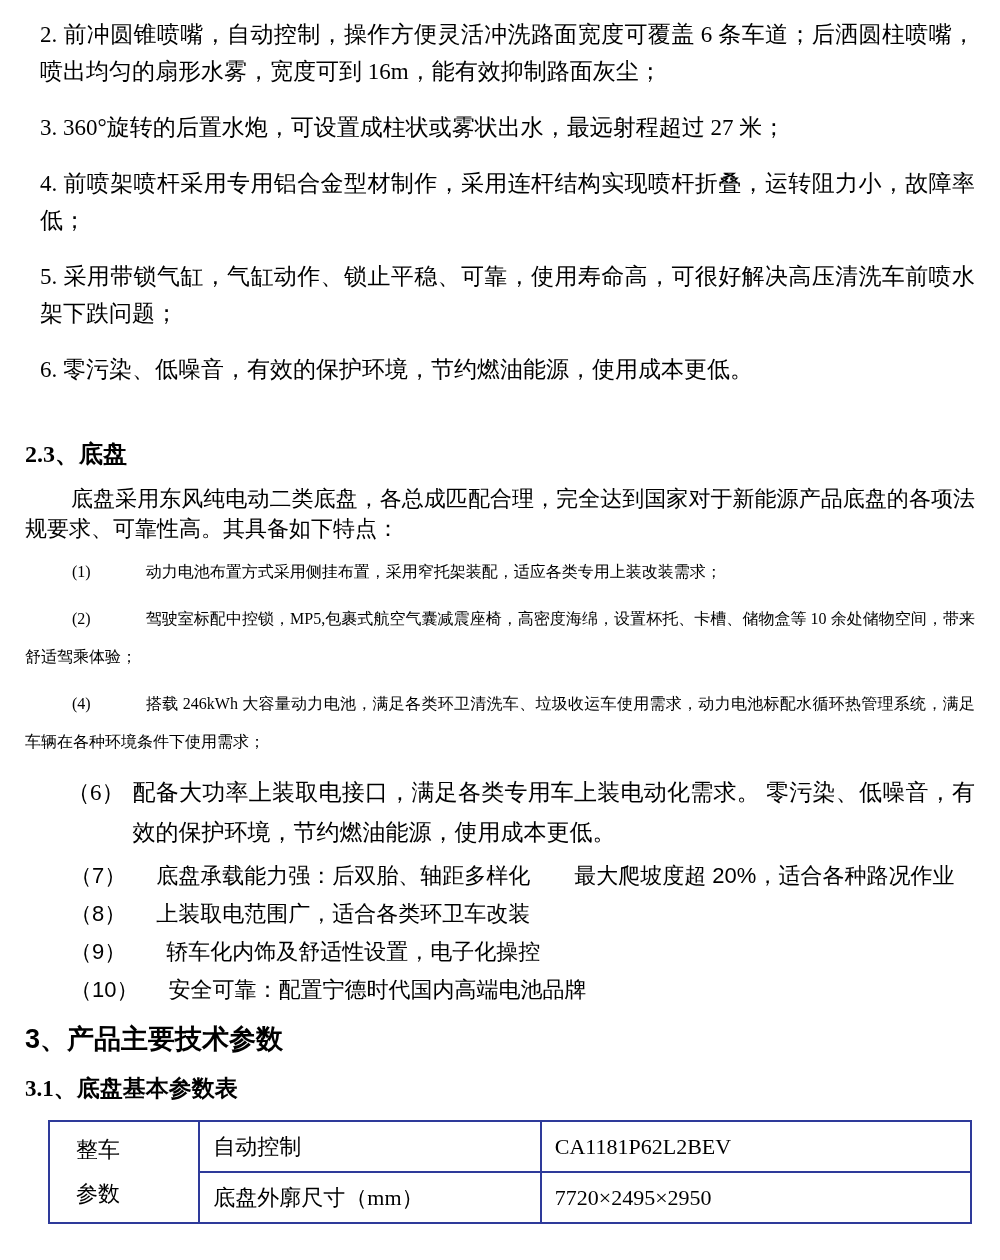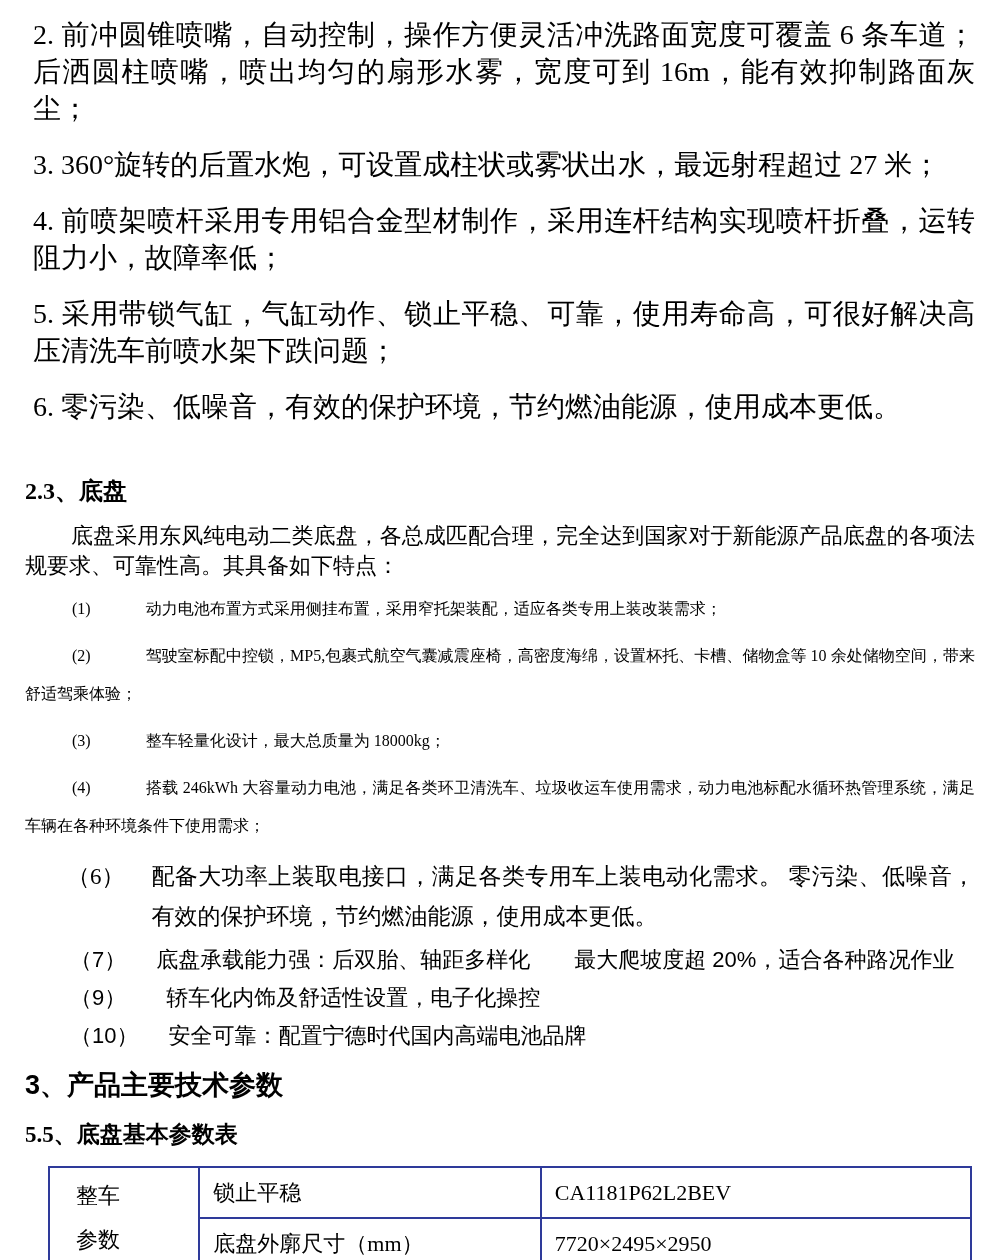--- a/index.html
+++ b/index.html
@@ -8,22 +8,22 @@
   body {
     width: 1000px; height: 1260px;
     background: #ffffff; color: #000000;
     font-family: "Liberation Serif", "DejaVu Serif", serif;
     overflow: hidden;
   }
   .page { padding: 16px 25px 0 25px; width: 1000px; }
 
   
   .feature {
-    margin: 0 0 19px 8px;
-    font-size: 28px; line-height: 37px;
+    margin: 0 0 19px 15px;
+    font-size: 23px; line-height: 37px;
     text-align: justify;
     font-family: "Liberation Serif", "DejaVu Serif", serif;
   }
 
   
   .h-sub {
     margin: 50px 0 0 0;
     font-size: 24px; font-weight: bold;
     font-family: "Liberation Serif", "DejaVu Serif", serif;
   }
@@ -43,21 +43,21 @@
     text-align: justify; text-indent: 47px;
   }
   .tabgap { display: inline-block; width: 55px; }
 
   
   .item6 {
     display: flex; margin: 12px 0 0 0; padding-left: 42px;
     font-size: 23px; line-height: 40px; text-align: justify;
   }
   .item6 .num6 { white-space: nowrap; margin-right: 8px; flex: 0 0 auto; }
-  .item6 .txt6 { flex: 1 1 auto; margin-left: 19px; }
+  .item6 .txt6 { flex: 1 1 auto; }
 
   
   .hl-item {
     margin: 7px 0 0 0; padding-left: 45px;
     font-size: 22px; line-height: 31px;
     font-family: "Liberation Sans", "DejaVu Sans", sans-serif;
   }
   .gap2 { display: inline-block; width: 30px; }
   .gap3 { display: inline-block; width: 40px; }
 
@@ -107,48 +107,48 @@
   <p class="feature">6. 零污染、低噪音，有效的保护环境，节约燃油能源，使用成本更低。</p>
 
   <h3 class="h-sub">2.3、底盘</h3>
 
   <p class="intro">底盘采用东风纯电动二类底盘，各总成匹配合理，完全达到国家对于新能源产品底盘的各项法规要求、可靠性高。其具备如下特点：</p>
 
   <p class="num-item"><span>(1)</span><span class="tabgap"></span><span>动力电池布置方式采用侧挂布置，采用窄托架装配，适应各类专用上装改装需求；</span></p>
 
   <p class="num-item"><span>(2)</span><span class="tabgap"></span><span>驾驶室标配中控锁，MP5,包裹式航空气囊减震座椅，高密度海绵，设置杯托、卡槽、储物盒等 10 余处储物空间，带来舒适驾乘体验；</span></p>
 
-  <p class="num-item"><span>(3)</span><span class="tabgap"></span><span>整车轻量化设计，最大总质量为 18000kg；</span></p>
 
   <p class="num-item"><span>(4)</span><span class="tabgap"></span><span>搭载 246kWh 大容量动力电池，满足各类环卫清洗车、垃圾收运车使用需求，动力电池标配水循环热管理系统，满足车辆在各种环境条件下使用需求；</span></p>
 
   <div class="item6">
     <span class="num6">（6）</span>
     <span class="txt6">配备大功率上装取电接口，满足各类专用车上装电动化需求。 零污染、低噪音，有效的保护环境，节约燃油能源，使用成本更低。</span>
   </div>
 
   <p class="hl-item"><span>（7）</span><span class="gap2"></span><span>底盘承载能力强：后双胎、轴距多样化　　最大爬坡度超 20%，适合各种路况作业</span></p>
 
+  <p class="hl-item"><span>（8）</span><span class="gap2"></span><span>上装取电范围广，适合各类环卫车改装</span></p>
 
   <p class="hl-item"><span>（9）</span><span class="gap3"></span><span>轿车化内饰及舒适性设置，电子化操控</span></p>
 
   <p class="hl-item"><span>（10）</span><span class="gap2"></span><span>安全可靠：配置宁德时代国内高端电池品牌</span></p>
 
   <h2 class="h-main">3、产品主要技术参数</h2>
 
-  <h3 class="h-sub2">5.5、底盘基本参数表</h3>
+  <h3 class="h-sub2">3.1、底盘基本参数表</h3>
 
   <table class="params">
     <tbody>
         <tr>
       <td class="group-cell" rowspan="2">
         <div class="group-line">整车</div>
         <div class="group-line">参数</div>
       </td>
-      <td class="label-cell">锁止平稳</td>
+      <td class="label-cell">自动控制</td>
       <td class="value-cell">CA1181P62L2BEV</td>
     </tr>
     <tr>
       <td class="label-cell">底盘外廓尺寸（mm）</td>
       <td class="value-cell">7720×2495×2950</td>
     </tr>
   </tbody>
     </table>
 
 </div>

